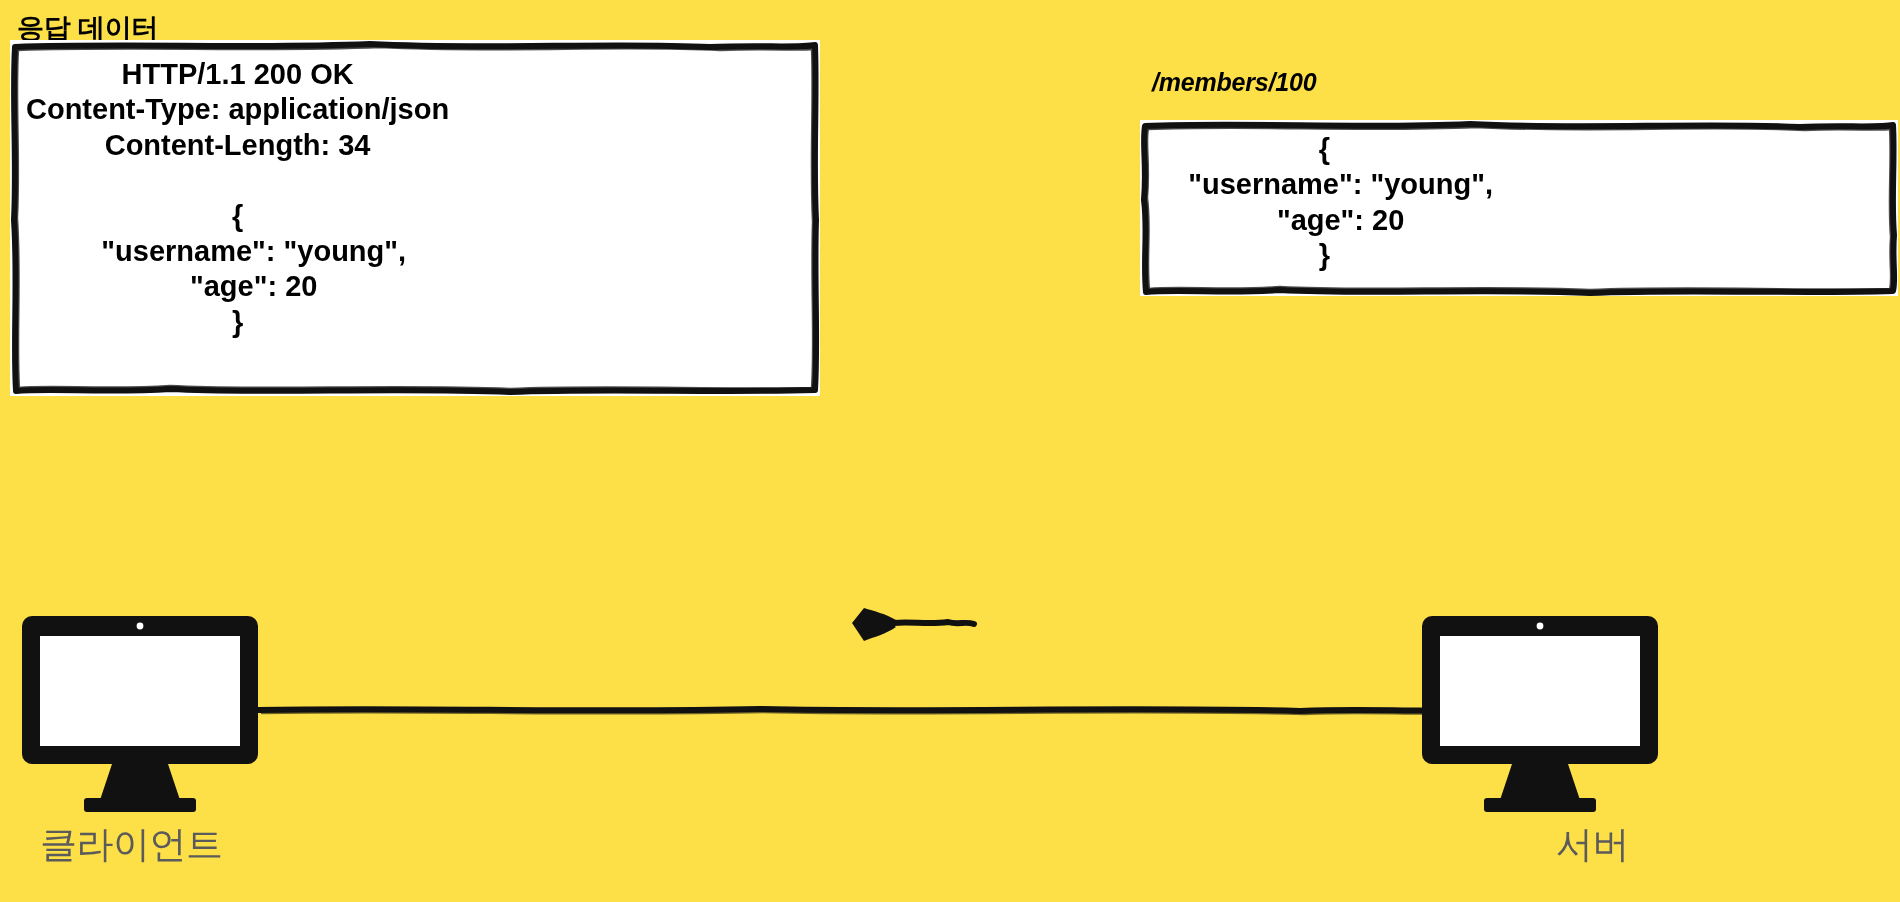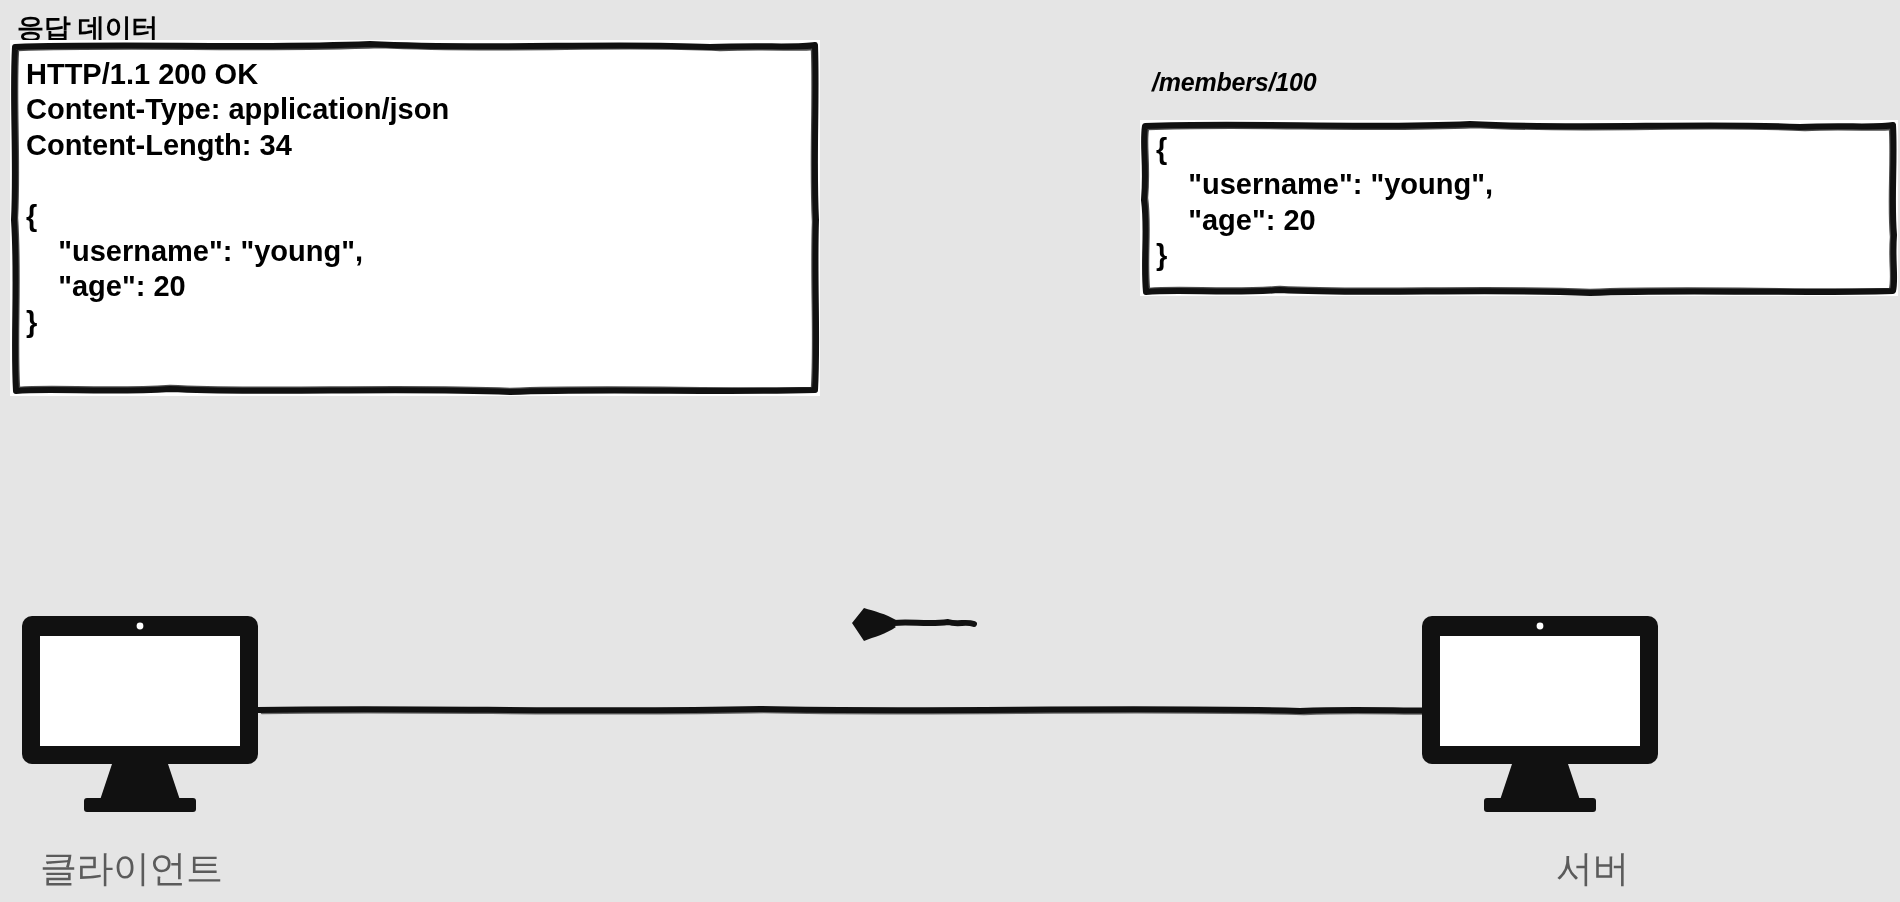--- a/index.html
+++ b/index.html
@@ -7,21 +7,22 @@
     width: 1900px;
     height: 902px;
     background: #ffffff;
     font-family: "Liberation Sans", "DejaVu Sans", sans-serif;
     overflow: hidden;
   }
   #canvas {
     position: relative;
     width: 1900px;
     height: 902px;
-    background: #e5e5e5;
+    background: #fde047;
+    text-align: center;
   }
 
   
   .section-title {
     position: absolute;
     font-weight: bold;
     color: #000000;
     white-space: pre;
     letter-spacing: -0.2px;
   }
@@ -62,21 +63,20 @@
   
   #flow-layer { position: absolute; left: 0; top: 0; width: 1900px; height: 902px; }
 
   .node-label {
     position: absolute;
     color: #5b5b5b;
     font-size: 37px;
     font-weight: normal;
     white-space: pre;
     letter-spacing: -0.5px;
-    margin-top: 24px;
   }
   #client-label { left: 40px;   top: 820px; }
   #server-label { left: 1556px; top: 820px; }
 
   
   #response-badge {
     position: absolute;
     left: 993px;
     top: 567px;
     width: 263px;

